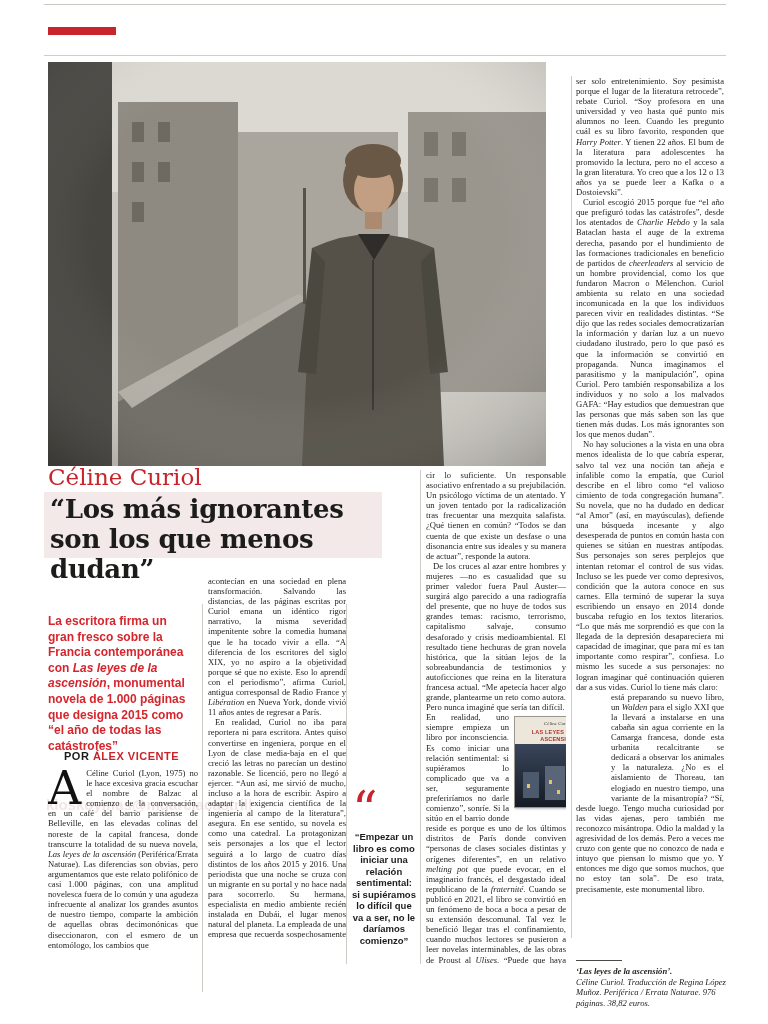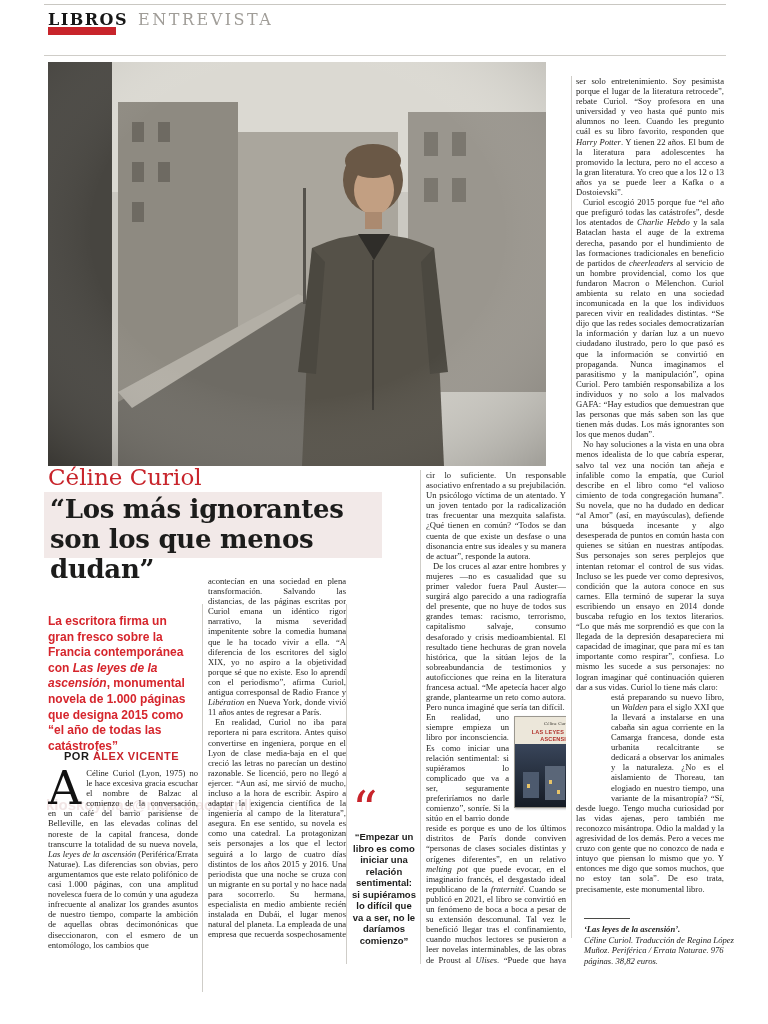--- a/index.html
+++ b/index.html
@@ -95,37 +95,34 @@
   .cover-author { font-family:"Liberation Serif", serif; font-size:5px; color:#44423c; }
   .cover-title { font-family:"Liberation Sans", sans-serif; font-weight:700; font-size:5.5px; line-height:6.5px; color:#b1302a; letter-spacing:.2px; }
   .cover-art { position:relative; height:62px;
     background:linear-gradient(180deg,#39455a 0%, #2a3444 40%, #161c26 100%); }
   .b1 { position:absolute; left:8px;  bottom:8px; width:16px; height:26px; background:#4d5a6e; }
   .b2 { position:absolute; left:30px; bottom:6px; width:20px; height:34px; background:#5a6678; }
   .lit1,.lit2,.lit3 { position:absolute; width:3px; height:4px; background:#e8c468; }
   .lit1 { left:34px; bottom:22px; } .lit2 { left:42px; bottom:12px; } .lit3 { left:12px; bottom:18px; }
   .cover-hole { float:left; width:30px; height:98px; margin:2px 5px 2px 0; }
   
-  .bookinfo { position:absolute; left:576px; top:918px; width:150px;margin-left:8px; }
+  .bookinfo { position:absolute; left:576px; top:960px; width:150px; }
   .bi-rule { width:46px; height:1px; background:#4a4a46; margin-bottom:5px; }
   .bi-title, .bi-details {
     font-family:"Liberation Serif", serif; font-style:italic; font-size:8.6px; line-height:10.6px; color:#232321;
   }
   .bi-title { font-weight:700; }
 </style>
 </head>
 <body>
 
 <div class="page">
 
   <div class="top-hairline"></div>
 
-  <div class="masthead">
-    <span class="section">LIBROS</span><span class="subsection">ENTREVISTA</span>
-  </div>
   <div class="red-bar" style="background: rgb(200, 36, 43);"></div>
   <div class="watermark wm1">kioskoymas@mgarciacastrillo*</div>
   <div class="header-rule"></div>
 
   <div class="photo">
     <svg viewBox="0 0 498 404" preserveAspectRatio="none">
       <defs>
         <radialGradient id="vig" cx="50%" cy="42%" r="75%">
           <stop offset="55%" stop-color="rgba(255,255,255,0)"></stop>
           <stop offset="100%" stop-color="rgba(20,18,15,0.22)"></stop>

